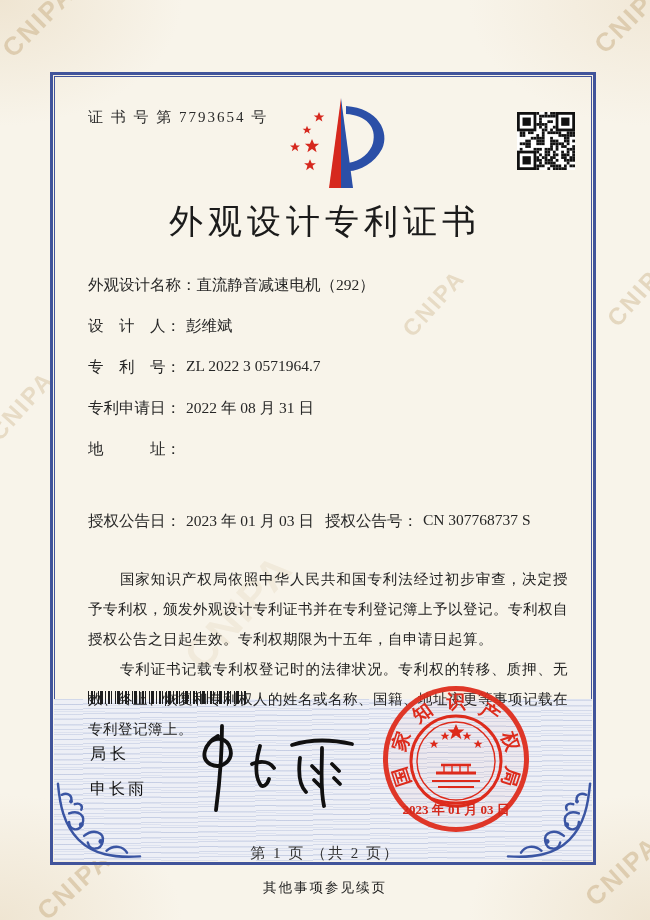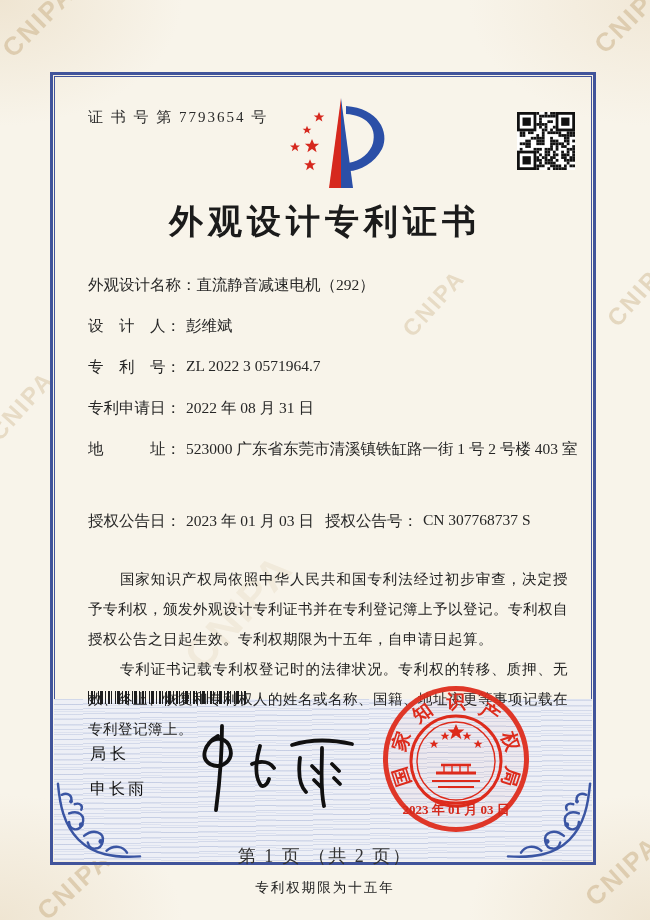--- a/index.html
+++ b/index.html
@@ -55,21 +55,21 @@
     position:absolute; left:88px; top:108px; z-index:2;
     font-size:15px; color:#2b2b2b; letter-spacing:2px; white-space:pre;
   }
   
   .logo { position:absolute; left:262px; top:94px; width:152px; height:102px; z-index:2; }
   
   .qr { position:absolute; left:517px; top:112px; width:58px; height:58px; z-index:2; background:#fff; }
   
   .title {
     position:absolute; left:0; right:0; top:199px; z-index:2;
-    text-align:center; font-size:34px; font-weight:bold; color:#1b1b1b; letter-spacing:5px;
+    text-align:center; font-size:34px; font-weight:normal; color:#1b1b1b; letter-spacing:5px;
   }
   
   .fields { position:absolute; left:88px; top:275px; width:492px; z-index:2; }
   .field-row { display:flex; height:22px; margin-bottom:19px; font-size:15.5px; color:#262626; }
   .field-label { white-space:pre; min-width:98px; }
   .field-value { white-space:pre; }
   .grant-row { position:absolute; left:88px; top:511px; z-index:2; display:flex; font-size:15.5px; color:#262626; }
   .grant-row .pair { display:flex; }
   .grant-row .pair2 { margin-left:11px; }
   .grant-row .field-label { min-width:98px;font-family:Liberation Serif, serif; }
@@ -106,21 +106,21 @@
   .sc2{transform:rotate(-36deg)  translateY(-57px);}
   .sc3{transform:rotate(0deg)    translateY(-57px);}
   .sc4{transform:rotate(36deg)   translateY(-57px);}
   .sc5{transform:rotate(72deg)   translateY(-57px);}
   .sc6{transform:rotate(108deg)  translateY(-57px);}
   .seal-date {
     position:absolute; left:50%; top:115px; transform:translateX(-50%);
     color:#d5281b; font-size:13px; white-space:pre; z-index:4; font-weight:bold; letter-spacing:0;
   }
   
-  .page-num { position:absolute; left:0; right:0; top:844px; z-index:3; text-align:center; font-size:18px; color:#333; letter-spacing:2px; white-space:pre; }
+  .page-num { position:absolute; left:0; right:0; top:844px; z-index:3; text-align:center; font-size:15px; color:#333; letter-spacing:2px; white-space:pre; }
   .note     { position:absolute; left:0; right:0; top:879px; z-index:2; text-align:center; font-size:13.5px; color:#222; letter-spacing:2px; }
 </style>
 </head>
 <body>
 
 <div class="page">
 
   <span class="wm wm1">CNIPA</span>
   <span class="wm wm2">CNIPA</span>
   <span class="wm wm3">CNIPA</span>
@@ -360,21 +360,20 @@
     <div class="field-row">
       <span class="field-label">专　利　号：</span>
       <span class="field-value">ZL 2022 3 0571964.7</span>
     </div>
     <div class="field-row">
       <span class="field-label">专利申请日：</span>
       <span class="field-value">2022 年 08 月 31 日</span>
     </div>
     <div class="field-row">
       <span class="field-label">地　　　址：</span>
-      <span class="field-value">523000 广东省东莞市清溪镇铁缸路一街 1 号 2 号楼 403 室</span>
     </div>
   </div>
 
   <div class="grant-row">
     <div class="pair">
       <span class="field-label">授权公告日：</span>
       <span class="field-value">2023 年 01 月 03 日</span>
     </div>
     <div class="pair pair2">
       <span class="field-label">授权公告号：</span>
@@ -434,15 +433,15 @@
     <span class="seal-char sc1">家</span>
     <span class="seal-char sc2">知</span>
     <span class="seal-char sc3">识</span>
     <span class="seal-char sc4">产</span>
     <span class="seal-char sc5">权</span>
     <span class="seal-char sc6">局</span>
     <span class="seal-date">2023 年 01 月 03 日</span>
   </div>
 
   <div class="page-num">第 1 页 （共 2 页）</div>
-  <div class="note">专利权期限为十五年</div>
+  <div class="note">其他事项参见续页</div>
 
 </div>
 
 </body></html>

